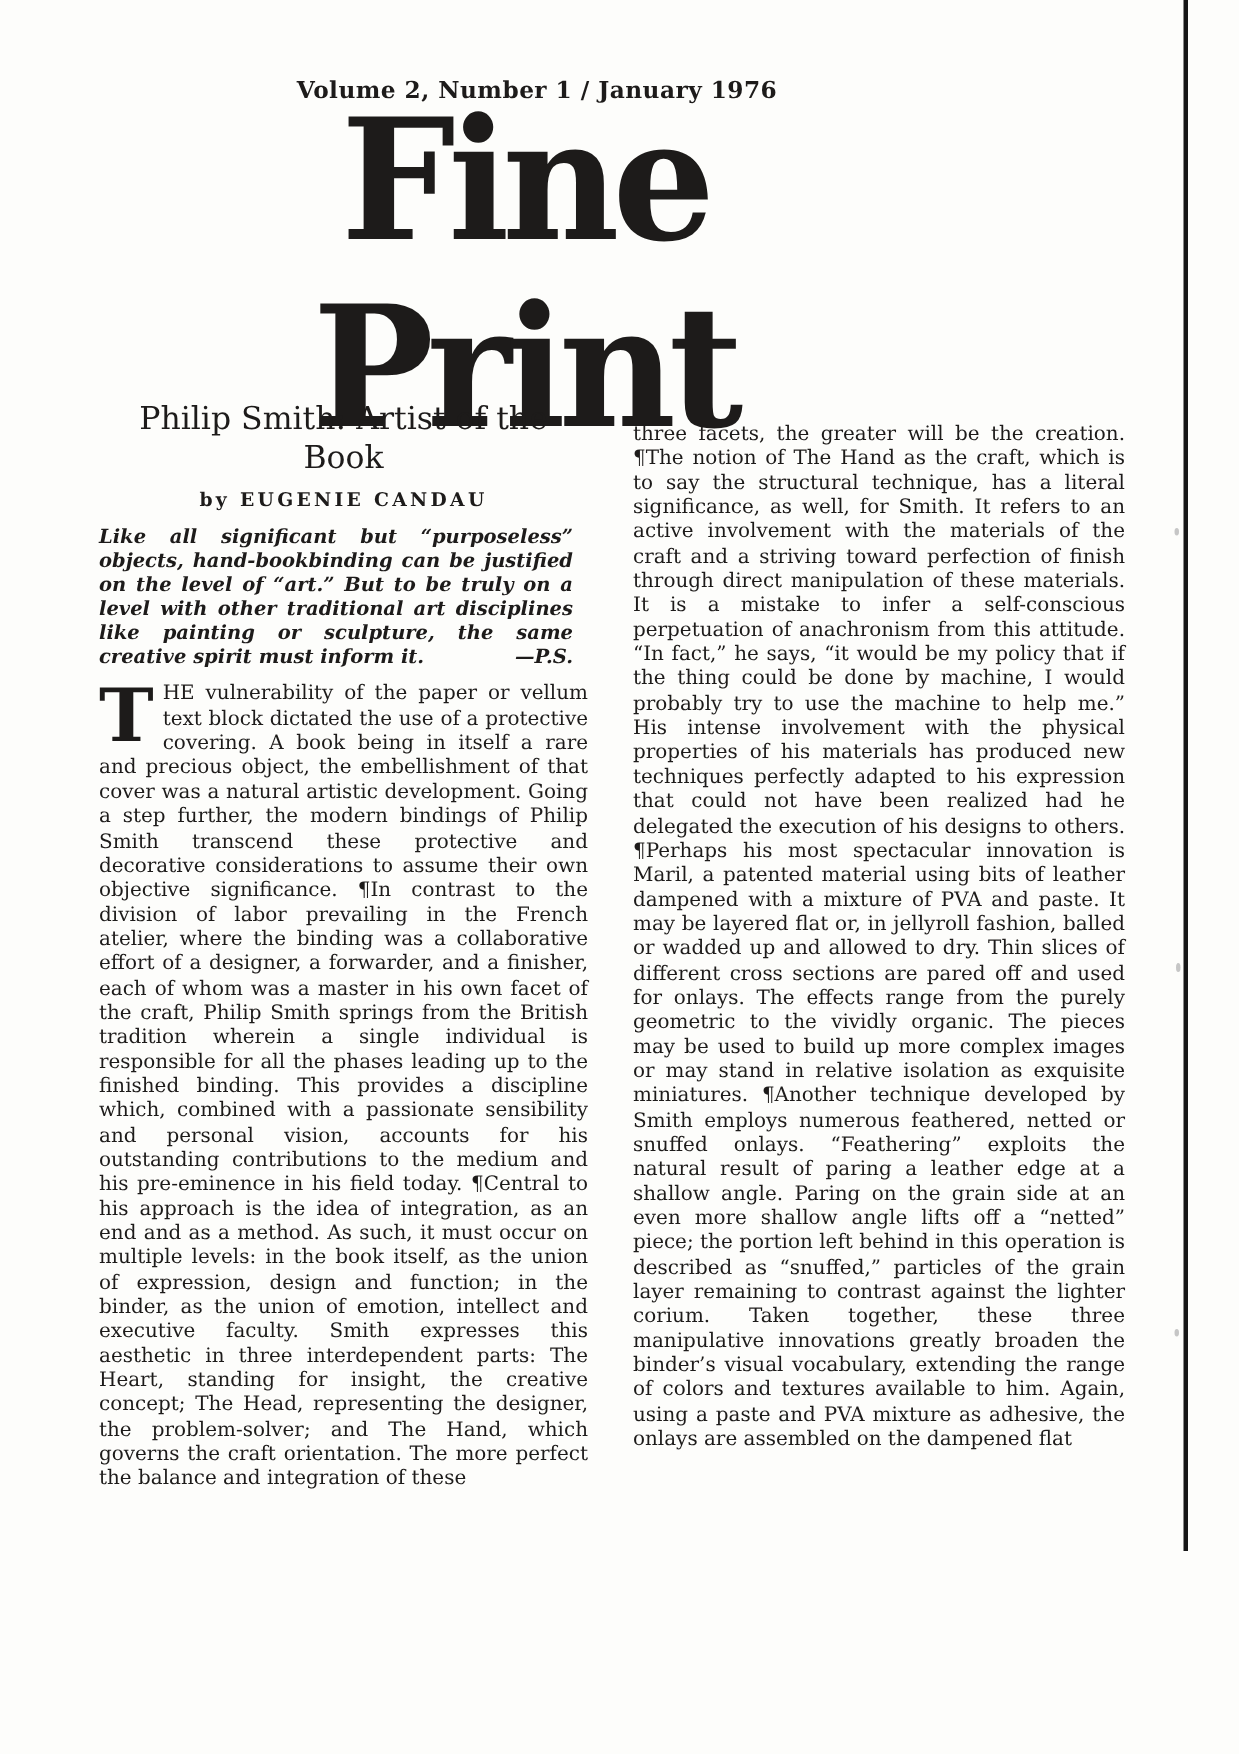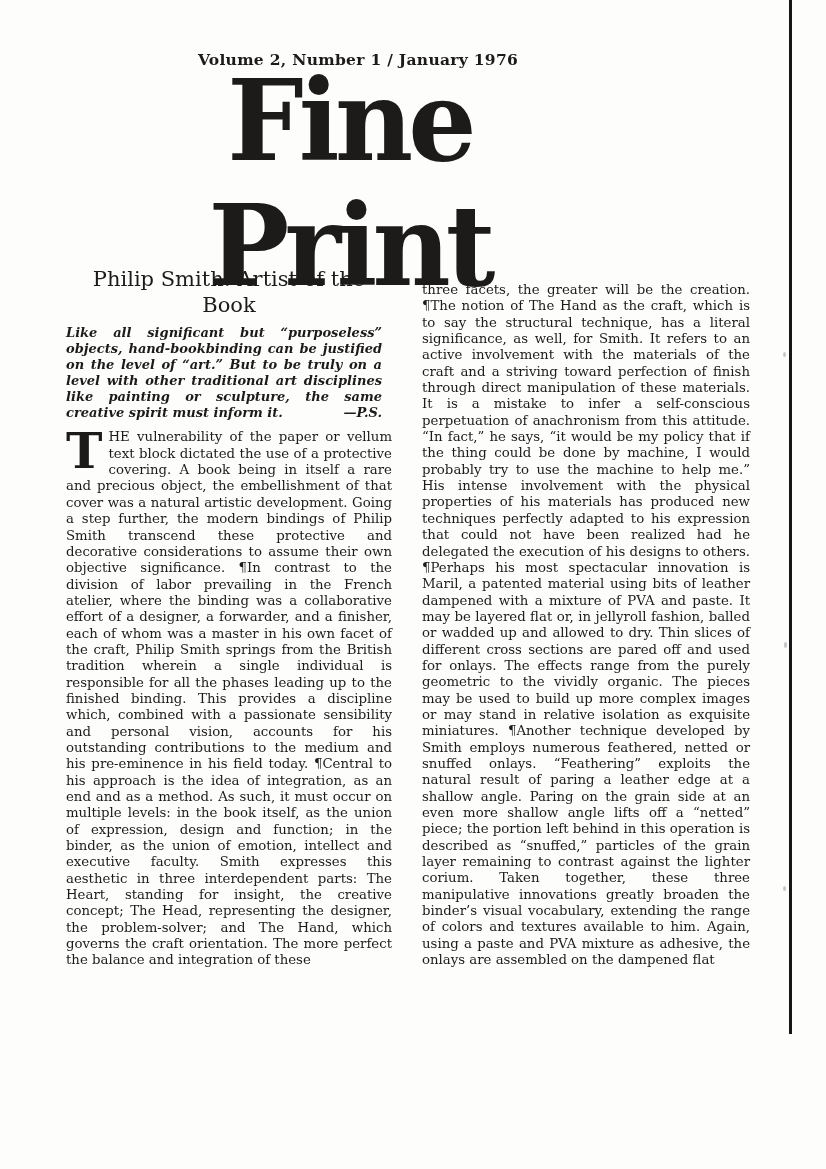--- a/index.html
+++ b/index.html
@@ -84,20 +84,21 @@
   <div class="volume-line">Volume 2, Number 1 / January 1976</div>
 
   <div class="masthead">Fine Print</div>
 
 
   <div class="article">
 
     <div class="col-left">
       <h1 class="article-title">Philip Smith: Artist of the Book</h1>
 
+      <div class="byline">by EUGENIE CANDAU</div>
 
       <p class="epigraph">
         <span>Like all significant but “purposeless” objects, hand-bookbinding can be justified on the level of “art.” But to be truly on a level with other traditional art disciplines like painting or sculpture, the same creative spirit must inform it.</span>
         <span class="attr">—P.S.</span>
       </p>
 
       <p class="bodytext">
         <span class="dropcap">T</span><span>HE vulnerability of the paper or vellum text block dictated the use of a protective covering. A book being in itself a rare and precious object, the embellishment of that cover was a natural artistic development. Going a step further, the modern bindings of Philip Smith transcend these protective and decorative considerations to assume their own objective significance. ¶In contrast to the division of labor prevailing in the French atelier, where the binding was a collaborative effort of a designer, a forwarder, and a finisher, each of whom was a master in his own facet of the craft, Philip Smith springs from the British tradition wherein a single individual is responsible for all the phases leading up to the finished binding. This provides a discipline which, combined with a passionate sensibility and personal vision, accounts for his outstanding contributions to the medium and his pre-eminence in his field today. ¶Central to his approach is the idea of integration, as an end and as a method. As such, it must occur on multiple levels: in the book itself, as the union of expression, design and function; in the binder, as the union of emotion, intellect and executive faculty. Smith expresses this aesthetic in three interdependent parts: The Heart, standing for insight, the creative concept; The Head, representing the designer, the problem-solver; and The Hand, which governs the craft orientation. The more perfect the balance and integration of these</span>
       </p>
     </div>

